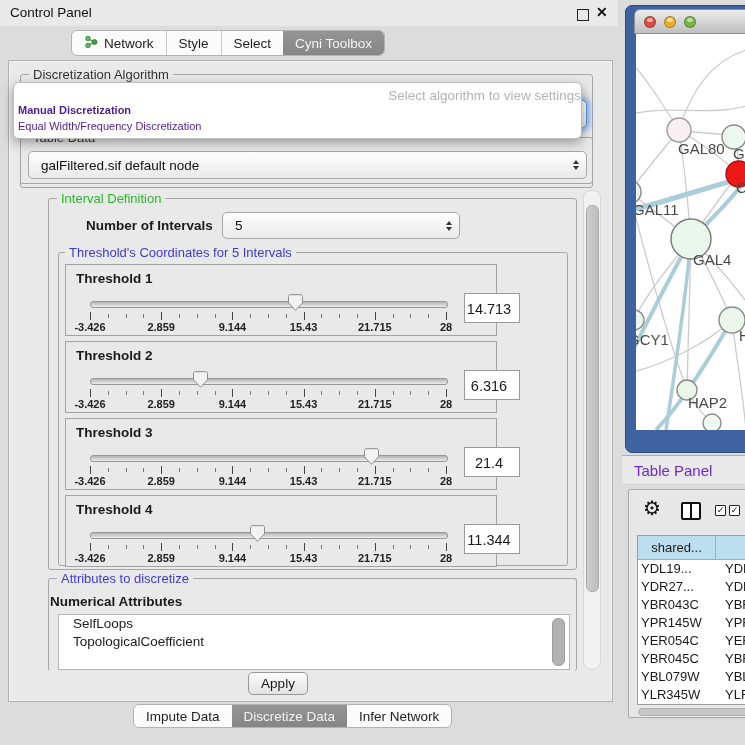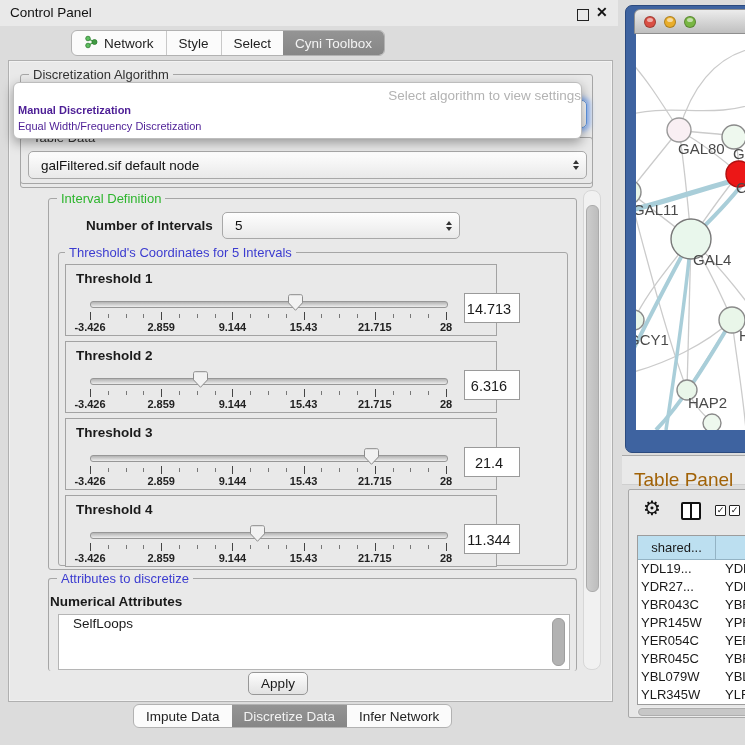--- a/index.html
+++ b/index.html
@@ -82,21 +82,21 @@
   
   .net-window{left:625px;top:5px;width:130px;height:448px;background:#3e63a0;border:1px solid #2b4a7e;border-radius:7px 0 0 7px;box-sizing:border-box}
   .net-titlebar{position:absolute;left:8px;top:3px;width:130px;height:25px;background:linear-gradient(#ececec,#bfbfbf);border:1px solid #8f8f8f;border-radius:6px 6px 0 0;box-sizing:border-box}
   .light{position:absolute;top:6px;width:12px;height:12px;border-radius:50%;border:1px solid rgba(0,0,0,.25);box-sizing:border-box}
   .light::after{content:"";position:absolute;left:2px;top:1px;width:6px;height:4px;border-radius:50%;background:rgba(255,255,255,.55)}
   .net-canvas{position:absolute;left:10px;top:28px;width:120px;height:396px;background:#fff;overflow:hidden}
   .net-canvas svg{display:block}
 
   
   .tp-bar{left:622px;top:455px;width:123px;height:28px;background:#e9e9e9;border-top:1px solid #a9a9a9;border-bottom:1px solid #cfcfcf}
-  .tp-bar span{position:absolute;left:12px;top:13px;font-size:19px;color:#a16207}
+  .tp-bar span{position:absolute;left:12px;top:6px;font-size:15px;color:#6d28d9}
   .tpanel{left:628px;top:489px;width:130px;height:229px;background:#e7e7e7;border:1px solid #a8a8a8;border-radius:2px;box-sizing:border-box}
   .gear{position:absolute;left:14px;top:6px;font-size:20px;color:#111}
   .split-icon{position:absolute;left:52px;top:12px;width:16px;height:14px;border:2px solid #111;border-radius:2px;background:#fff}
   .split-icon::after{content:"";position:absolute;left:50%;top:0;bottom:0;width:2px;margin-left:-1px;background:#111}
   .chk{position:absolute;top:15px;width:9px;height:9px;border:1.5px solid #222;border-radius:1px;background:#fff;font-size:9px;line-height:9px;text-align:center;color:#111}
   .tgrid{position:absolute;left:8px;top:45px;width:200px;height:168px;background:#fff;border:1px solid #9c9c9c;overflow:hidden}
   .thead{display:flex;height:24px}
   .th{box-sizing:border-box;background:#bcdff0;border-right:1px solid #93b3c4;border-bottom:1px solid #93b3c4;font-size:13px;line-height:24px;text-align:center;overflow:hidden;white-space:nowrap}
   .th.c1{width:78px}.th.c2{width:120px}
   .trow{display:flex;height:18px}
@@ -375,20 +375,21 @@
   </div>
 
 <div class="group" style="left:48px;top:578px;width:527px;height:92px;border-bottom:none">
   <span class="glabel blue">Attributes to discretize</span>
 </div>
 <div class="abs bold" style="left:50px;top:594px;font-size:13.5px">Numerical Attributes</div>
 <div class="abs attr-list">
   <div>
 
   <div class="item">SelfLoops</div>
+      <div class="item">TopologicalCoefficient</div>
     </div>
   <div class="attr-scroll"></div>
 </div>
 
 <div class="abs apply-btn">Apply</div>
 
 <div class="abs" style="left:133px;top:704px">
   <div class="tabbar" style="height:22px">
     <div class="tab">
         <span>Impute Data</span>

